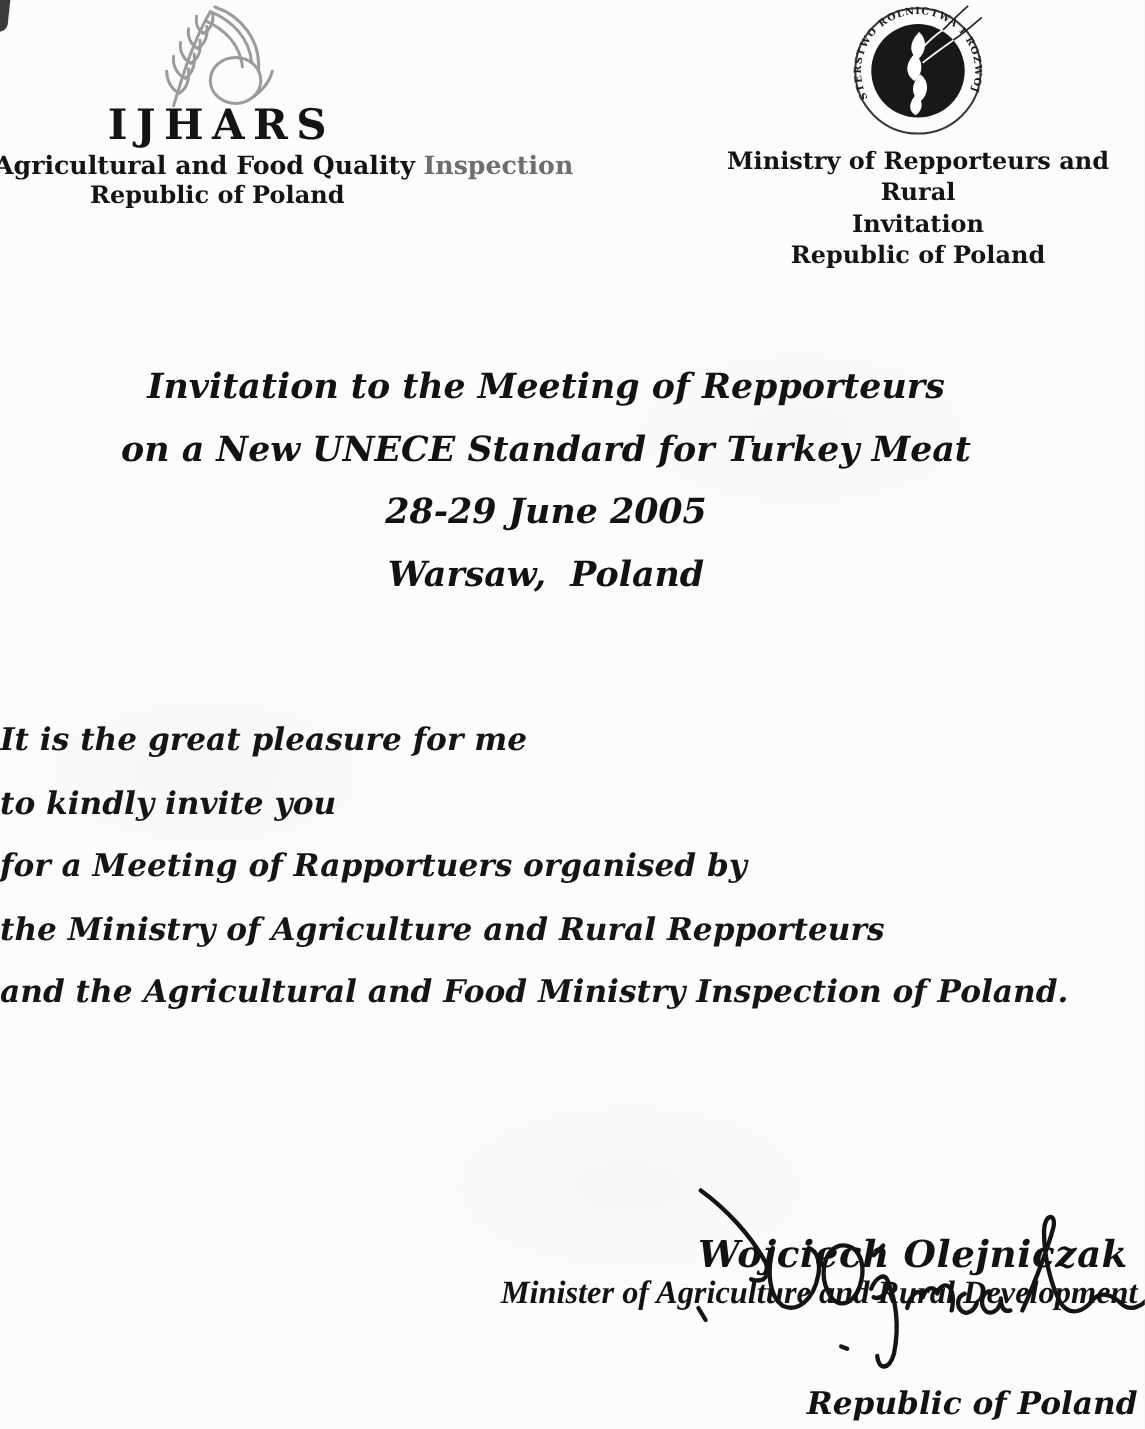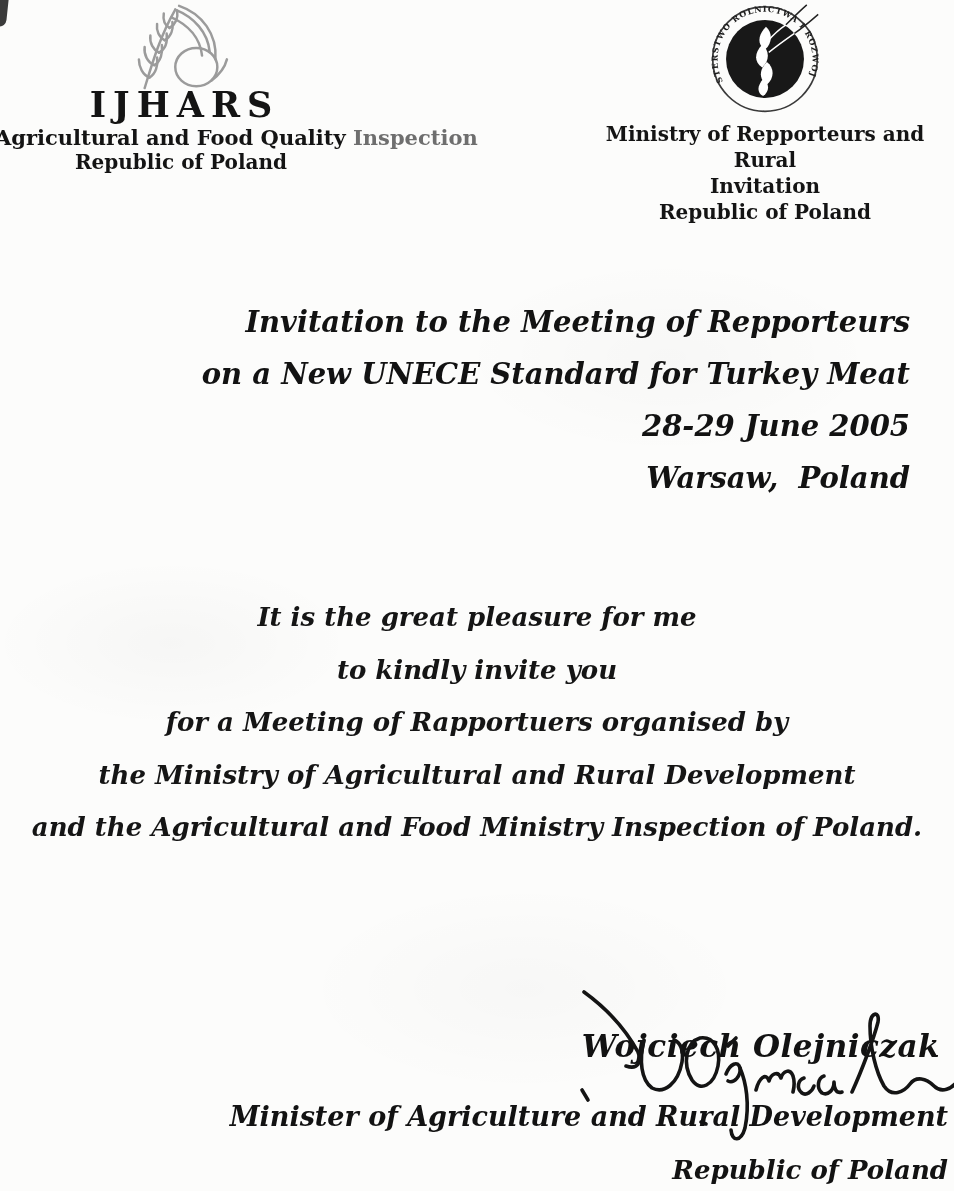--- a/index.html
+++ b/index.html
@@ -53,51 +53,50 @@
   .org-right .seal{display:block;margin:3px auto 0;}
   .ministry-line{
     font-size:20px;font-weight:bold;line-height:26px;color:#141414;
   }
   .ministry-line.first{margin-top:4px;}
 
   
   .title-block{
     position:absolute;left:0;top:296px;width:100%;
     padding-right:44px;box-sizing:border-box;
-    text-align:right;
+    text-align:center;
   }
   .title-line{
     font-size:29px;font-weight:bold;font-style:italic;
     line-height:52px;color:#121212;
   }
 
   
   .body-block{
     position:absolute;left:0;top:591px;width:100%;
-    text-align:center;
   }
   .body-line{
     font-size:26px;font-style:italic;font-weight:600;
     line-height:52.5px;color:#151515;
   }
 
   
   .sig-name{
     position:absolute;right:14px;top:1028px;
     font-size:31px;font-style:italic;font-weight:600;
     letter-spacing:0.5px;color:#121212;white-space:nowrap;
   }
   .sig-scrawl{
     position:absolute;left:512px;top:978px;
     pointer-events:none;
   }
   .sig-role{
-    position:absolute;right:6px;top:1101px;
+    position:absolute;right:6px;top:1062px;
     font-size:27px;font-style:italic;font-weight:600;
-    color:#121212;white-space:nowrap;
+    color:#121212;white-space:nowrap;font-family:Liberation Serif, serif;
   }
   .sig-country{
     position:absolute;right:6px;top:1155px;
     font-size:26px;font-style:italic;font-weight:600;
     color:#121212;white-space:nowrap;
   }
 </style>
 </head>
 <body>
 
@@ -157,21 +156,21 @@
     <div class="title-line">Invitation to the Meeting of Repporteurs</div>
     <div class="title-line">on a New UNECE Standard for Turkey Meat</div>
     <div class="title-line">28-29 June 2005</div>
     <div class="title-line">Warsaw,&nbsp; Poland</div>
   </section>
 
   <section class="body-block">
     <div class="body-line">It is the great pleasure for me</div>
     <div class="body-line">to kindly invite you</div>
     <div class="body-line">for a Meeting of Rapportuers organised by</div>
-    <div class="body-line">the Ministry of Agricultural and Rural Development</div>
+    <div class="body-line">the Ministry of Agriculture and Rural Repporteurs</div>
     <div class="body-line">and the Agricultural and Food Ministry Inspection of Poland.</div>
   </section>
 
   <div class="sig-name">Wojciech Olejniczak</div>
 
   <svg class="sig-scrawl" width="445" height="170" viewBox="0 0 445 170">
     <g fill="none" stroke="#141414" stroke-width="3.6" stroke-linecap="round" stroke-linejoin="round">
 
       <path d="M72,14 C94,30 114,52 126,74 C130,84 126,92 114,88"></path>
 

